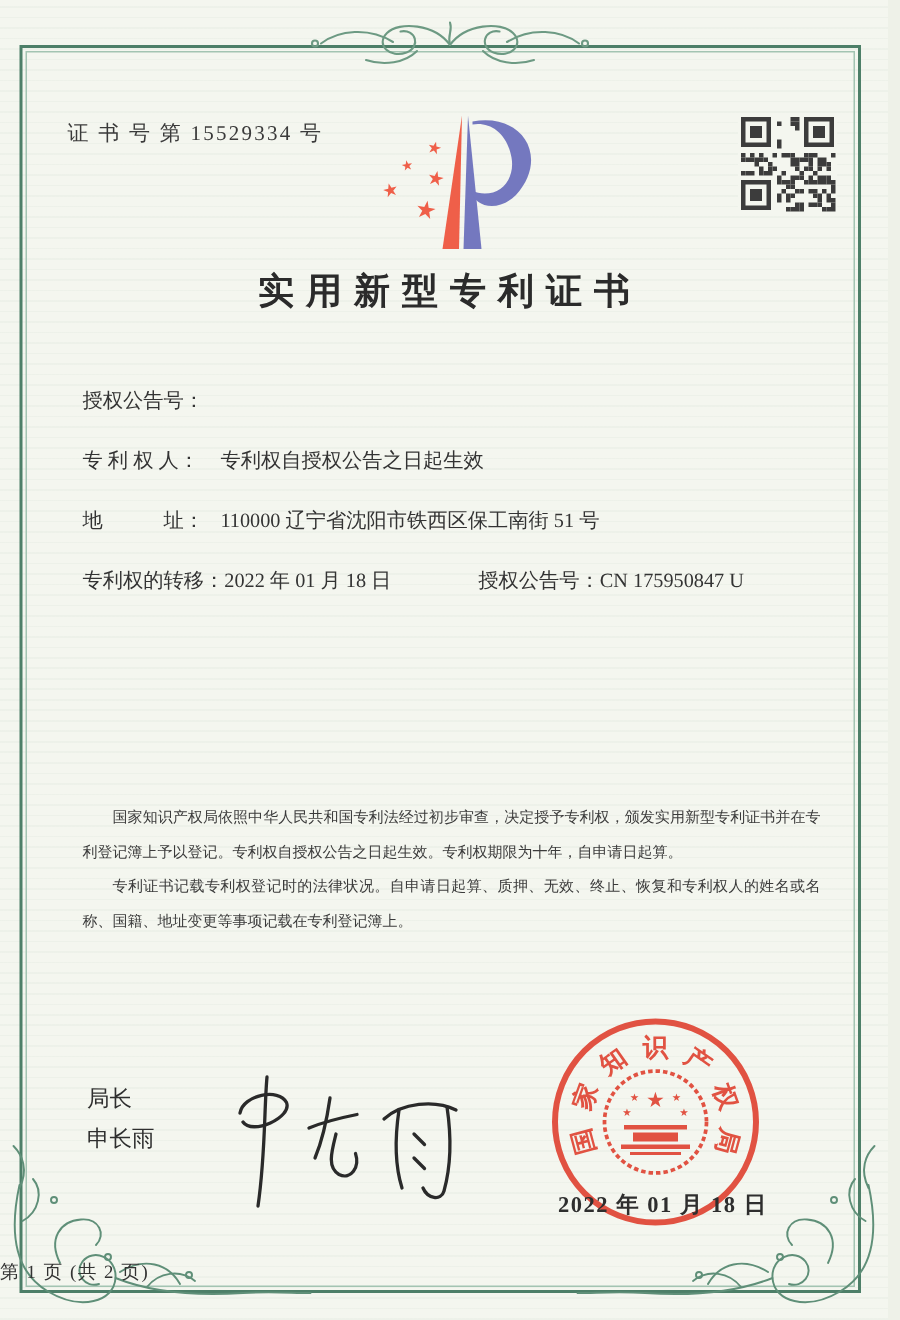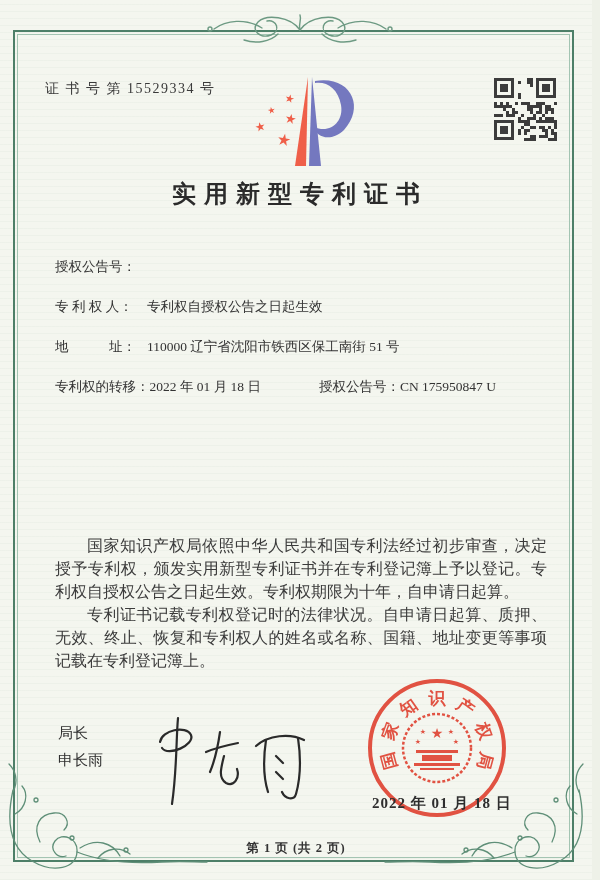--- a/index.html
+++ b/index.html
@@ -42,36 +42,36 @@
 
   .fields{position:absolute;left:55px;top:258px;width:495px;font-size:13.5px;color:#333;}
   .field-row{display:flex;height:40px;align-items:flex-start;line-height:18px;}
   .field-label{flex:0 0 92px;white-space:nowrap;}
   .field-value{white-space:nowrap;}
   .field-row .second{margin-left:58px;display:flex;}
   .field-row .second .field-label{flex:0 0 auto;margin-right:0;}
 
   .body-text{
     position:absolute;left:55px;top:534px;width:492px;
-    font-size:16px;line-height:23px;color:#3b3b3b;
+    font-size:10px;line-height:23px;color:#3b3b3b;
     text-align:justify;
   }
   .body-text p{margin:0;text-indent:2em;}
 
   .signer{position:absolute;left:58px;top:720px;font-size:15px;line-height:27px;color:#2f2f2f;}
   .signature{position:absolute;left:148px;top:712px;width:180px;height:100px;}
 
   .seal{position:absolute;left:361px;top:672px;width:152px;height:152px;opacity:.9;}
   .seal-date{
     position:absolute;left:372px;top:794px;font-size:15px;font-weight:700;
     letter-spacing:1px;color:#2e2e2e;z-index:5;
   }
   .footer{
-    position:absolute;left:0;top:840px;width:100%;text-align:center;
-    font-size:12.5px;letter-spacing:1px;color:#333;font-weight:bold;
+    position:absolute;left:0;top:840px;width:100%;
+    font-size:12.5px;letter-spacing:1px;color:#333;
   }
   svg{display:block;}
 </style>
 </head>
 <body>
 
 <div class="page">
 
   <div class="frame">
     <div class="frame-inner"></div>

